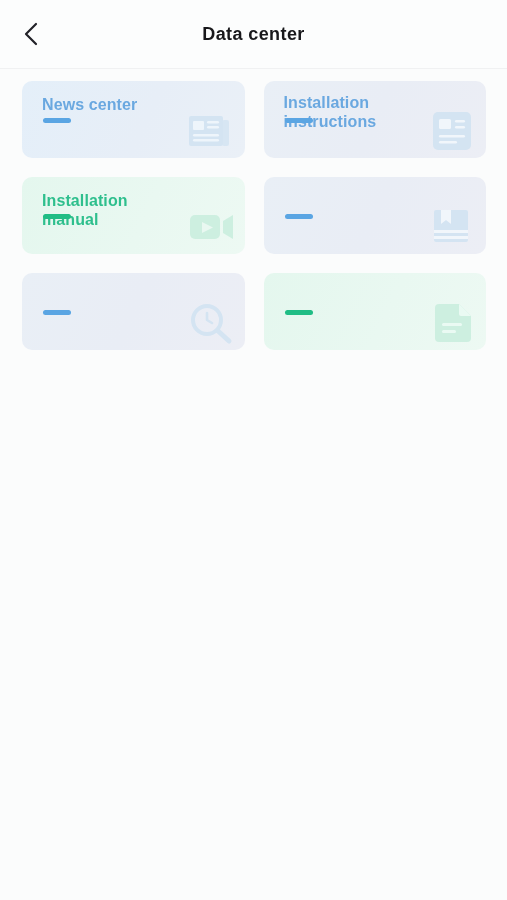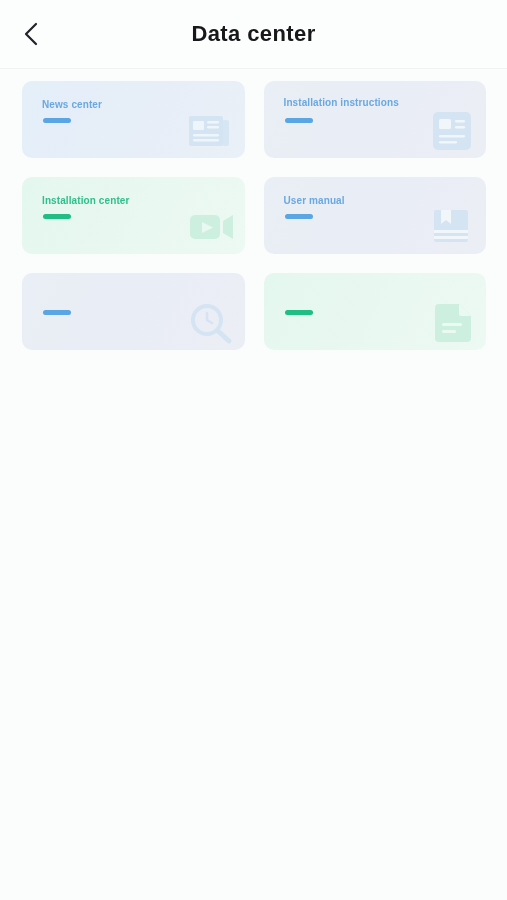--- a/index.html
+++ b/index.html
@@ -34,21 +34,21 @@
     display: flex;
     align-items: center;
     justify-content: center;
     cursor: pointer;
     background: none;
     border: none;
     padding: 0;
   }
   .back-btn svg { display: block; }
   .page-title {
-    font-size: 22px;
+    font-size: 18px;
     font-weight: bold;
     color: #18181b;
     letter-spacing: 0.4px;
   }
 
   
   .grid {
     padding: 12px 21px 0 22px;
     display: grid;
     grid-template-columns: 1fr 1fr;
@@ -72,21 +72,21 @@
   }
   .card.theme-green {
     background: linear-gradient(115deg, #e4f7ee 0%, #e9f8f1 55%, #edf9f3 100%);
   }
 
   .card-label {
     position: absolute;
     left: 20px;
     top: 14px;
     right: 58px;
-    font-size: 10px;
+    font-size: 16px;
     font-weight: bold;
     line-height: 19px;
     letter-spacing: 0.1px;
     z-index: 3;
   }
   .card.theme-blue .card-label,
   .card.theme-blue-grey .card-label { color: #6aa8e0; }
   .card.theme-green .card-label { color: #2ebf8d; }
 
   .card-bar {
@@ -160,33 +160,32 @@
         <rect x="13" y="15" width="12" height="10" rx="1.5" fill="#f1f6fb"></rect>
         <rect x="29" y="16" width="10" height="2.4" rx="1.2" fill="#f1f6fb"></rect>
         <rect x="29" y="22" width="10" height="2.4" rx="1.2" fill="#f1f6fb"></rect>
         <rect x="13" y="31" width="26" height="2.6" rx="1.3" fill="#f1f6fb"></rect>
         <rect x="13" y="37" width="18" height="2.6" rx="1.3" fill="#f1f6fb"></rect>
       </svg>
     </div>
   </div>
 
   <div class="card theme-green">
-    <div class="card-label">Installation center</div>
+    <div class="card-label">Installation manual</div>
     <div class="card-bar"></div>
     <div class="card-icon">
       <svg viewBox="0 0 52 52" fill="currentColor">
         <rect x="5" y="15" width="30" height="24" rx="5"></rect>
         <path d="M38 21 L48 15 L48 39 L38 33 Z"></path>
         <path d="M17 22 L28 27.5 L17 33 Z" fill="#e9f8f1"></path>
       </svg>
     </div>
   </div>
 
   <div class="card theme-blue-grey">
-    <div class="card-label">User manual</div>
     <div class="card-bar"></div>
     <div class="card-icon">
       <svg viewBox="0 0 52 52" fill="currentColor">
         <rect x="8" y="10" width="34" height="32" rx="2"></rect>
         <path d="M15 10 L25 10 L25 24 L20 20 L15 24 Z" fill="#f1f6fb"></path>
         <rect x="8" y="30" width="34" height="3" fill="#f1f6fb"></rect>
         <rect x="8" y="36" width="34" height="3" fill="#f1f6fb"></rect>
       </svg>
     </div>
   </div>

